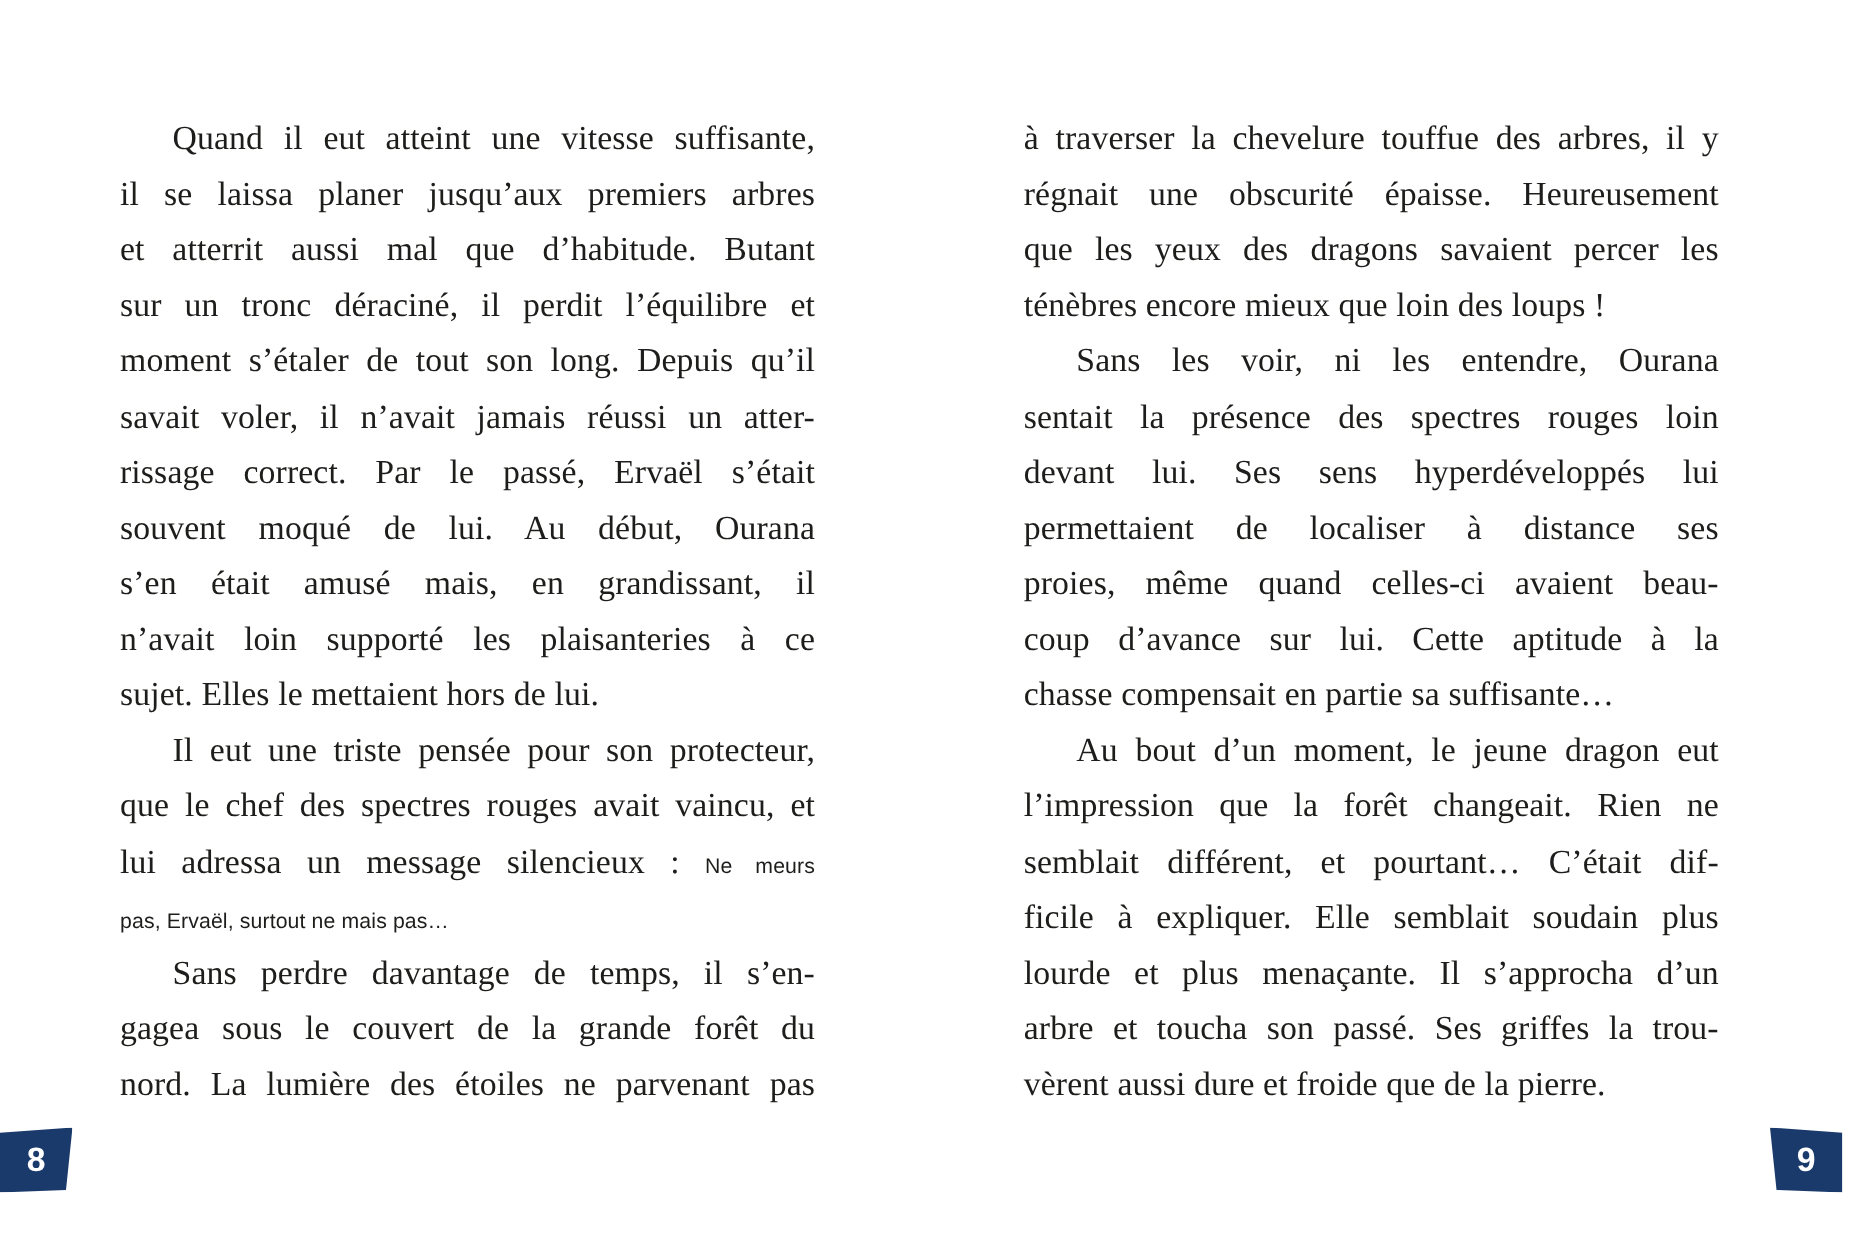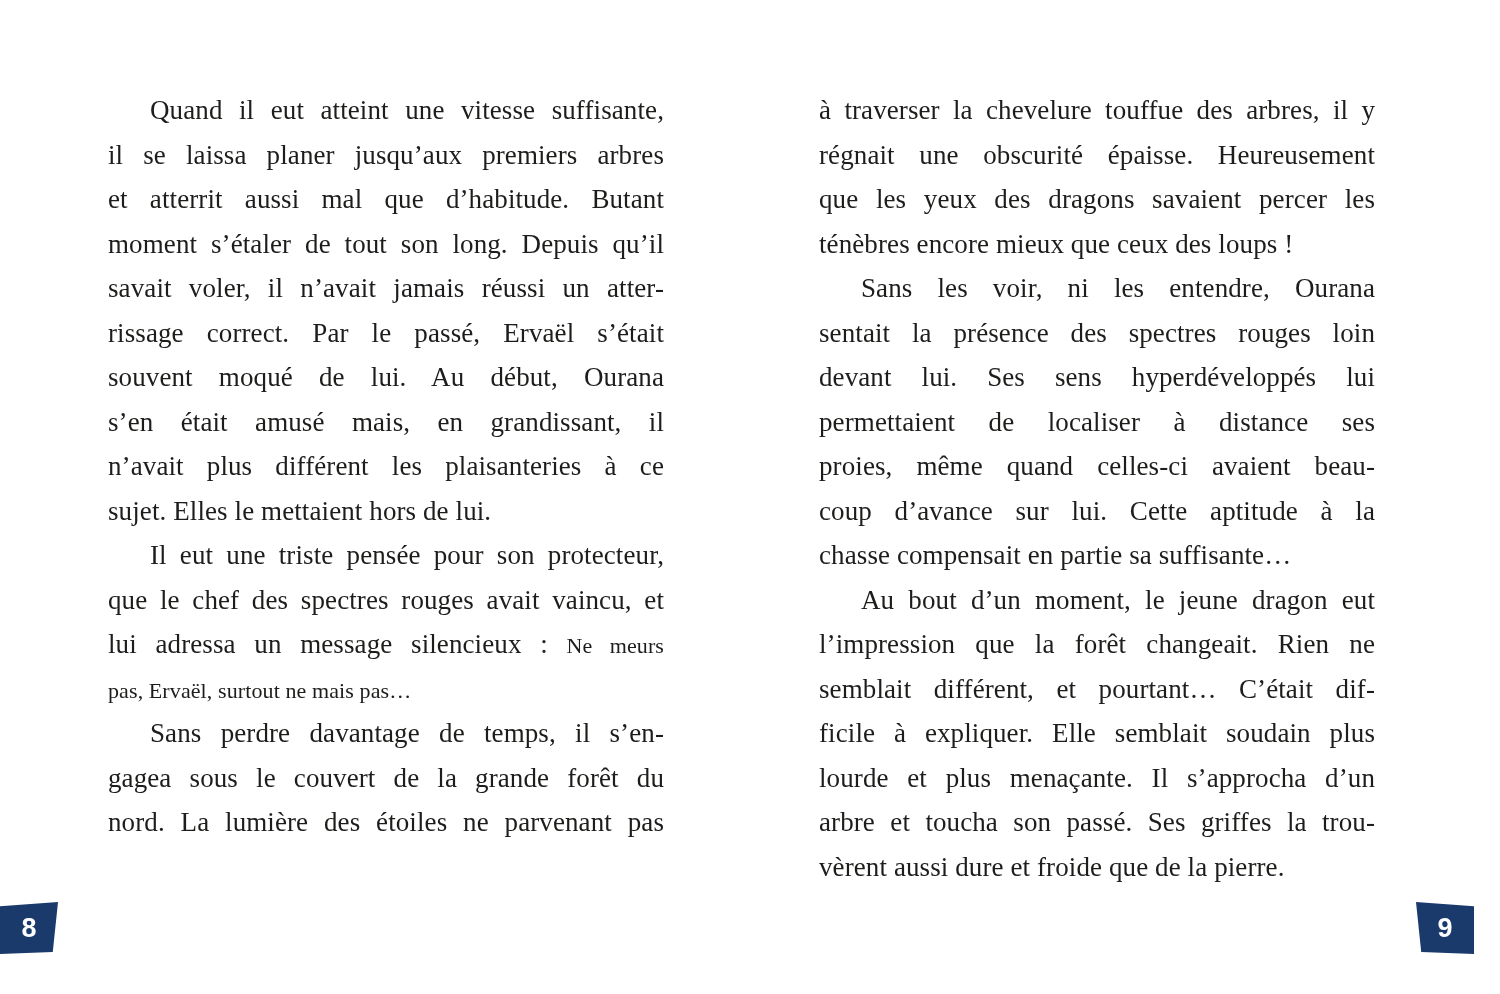--- a/index.html
+++ b/index.html
@@ -23,21 +23,21 @@
     height: 994px;
   }
   .page-left  { left: 0; }
   .page-right { left: 724px; }
 
   .textblock {
     position: absolute;
     top: 88px;
     width: 556px;
   }
-  .page-left  .textblock { left: 108px; }
+  .page-left  .textblock { left: 96px; }
   .page-right .textblock { left: 95px; }
 
   .line {
     height: 44.5px;
     line-height: 44.5px;
     font-size: 27px;
     letter-spacing: 0.1px;
     text-align: justify;
     text-align-last: justify;
     white-space: nowrap;
@@ -45,22 +45,22 @@
   .line.last {
     text-align-last: left;
   }
   .line.indent {
     text-indent: 42px;
   }
   .seg-serif {
     font-family: "Liberation Serif", serif;
   }
   .seg-sans {
-    font-family: Liberation Serif, serif;
-    font-size: 22px;
+    font-family: Liberation Sans, sans-serif;
+    font-size: 17px;
   }
 
   .pagenum {
     position: absolute;
     top: 902px;
     width: 58px;
     height: 52px;
     color: #ffffff;
     font-family: "Liberation Sans", sans-serif;
     font-weight: bold;
@@ -81,46 +81,47 @@
 </head>
 <body>
 
 <div class="spread" style="color: rgb(29, 29, 27);">
 
   <div class="page page-left">
     <div class="textblock">
         <div class="line indent"><span class="seg-serif">Quand il eut atteint une vitesse suffisante,</span></div>
         <div class="line"><span class="seg-serif">il se laissa planer jusqu’aux premiers arbres</span></div>
         <div class="line"><span class="seg-serif">et atterrit aussi mal que d’habitude. Butant</span></div>
+        <div class="line"><span class="seg-serif">sur un tronc déraciné, il perdit l’équilibre et</span></div>
         <div class="line"><span class="seg-serif">moment s’étaler de tout son long. Depuis qu’il</span></div>
         <div class="line"><span class="seg-serif">savait voler, il n’avait jamais réussi un atter-</span></div>
         <div class="line"><span class="seg-serif">rissage correct. Par le passé, Ervaël s’était</span></div>
         <div class="line"><span class="seg-serif">souvent moqué de lui. Au début, Ourana</span></div>
         <div class="line"><span class="seg-serif">s’en était amusé mais, en grandissant, il</span></div>
-        <div class="line"><span class="seg-serif">n’avait plus différent les plaisanteries à ce</span></div>
+        <div class="line"><span class="seg-serif">n’avait loin supporté les plaisanteries à ce</span></div>
         <div class="line last"><span class="seg-serif">sujet. Elles le mettaient hors de lui.</span></div>
         <div class="line indent"><span class="seg-serif">Il eut une triste pensée pour son protecteur,</span></div>
         <div class="line"><span class="seg-serif">que le chef des spectres rouges avait vaincu, et</span></div>
         <div class="line"><span class="seg-serif">lui adressa un message silencieux : </span><span class="seg-sans">Ne meurs</span></div>
         <div class="line last"><span class="seg-sans">pas, Ervaël, surtout ne mais pas…</span></div>
         <div class="line indent"><span class="seg-serif">Sans perdre davantage de temps, il s’en-</span></div>
         <div class="line"><span class="seg-serif">gagea sous le couvert de la grande forêt du</span></div>
         <div class="line"><span class="seg-serif">nord. La lumière des étoiles ne parvenant pas</span></div>
       </div>
     <div class="pagenum pagenum-left" style="background: rgb(26, 58, 107); color: rgb(255, 255, 255);">
       <span>8</span>
     </div>
   </div>
 
   <div class="page page-right">
     <div class="textblock">
         <div class="line"><span class="seg-serif">à traverser la chevelure touffue des arbres, il y</span></div>
         <div class="line"><span class="seg-serif">régnait une obscurité épaisse. Heureusement</span></div>
         <div class="line"><span class="seg-serif">que les yeux des dragons savaient percer les</span></div>
-        <div class="line last"><span class="seg-serif">ténèbres encore mieux que ceux des loups !</span></div>
+        <div class="line last"><span class="seg-serif">ténèbres encore mieux que loin des loups !</span></div>
         <div class="line indent"><span class="seg-serif">Sans les voir, ni les entendre, Ourana</span></div>
         <div class="line"><span class="seg-serif">sentait la présence des spectres rouges loin</span></div>
         <div class="line"><span class="seg-serif">devant lui. Ses sens hyperdéveloppés lui</span></div>
         <div class="line"><span class="seg-serif">permettaient de localiser à distance ses</span></div>
         <div class="line"><span class="seg-serif">proies, même quand celles-ci avaient beau-</span></div>
         <div class="line"><span class="seg-serif">coup d’avance sur lui. Cette aptitude à la</span></div>
         <div class="line last"><span class="seg-serif">chasse compensait en partie sa suffisante…</span></div>
         <div class="line indent"><span class="seg-serif">Au bout d’un moment, le jeune dragon eut</span></div>
         <div class="line"><span class="seg-serif">l’impression que la forêt changeait. Rien ne</span></div>
         <div class="line"><span class="seg-serif">semblait différent, et pourtant… C’était dif-</span></div>

